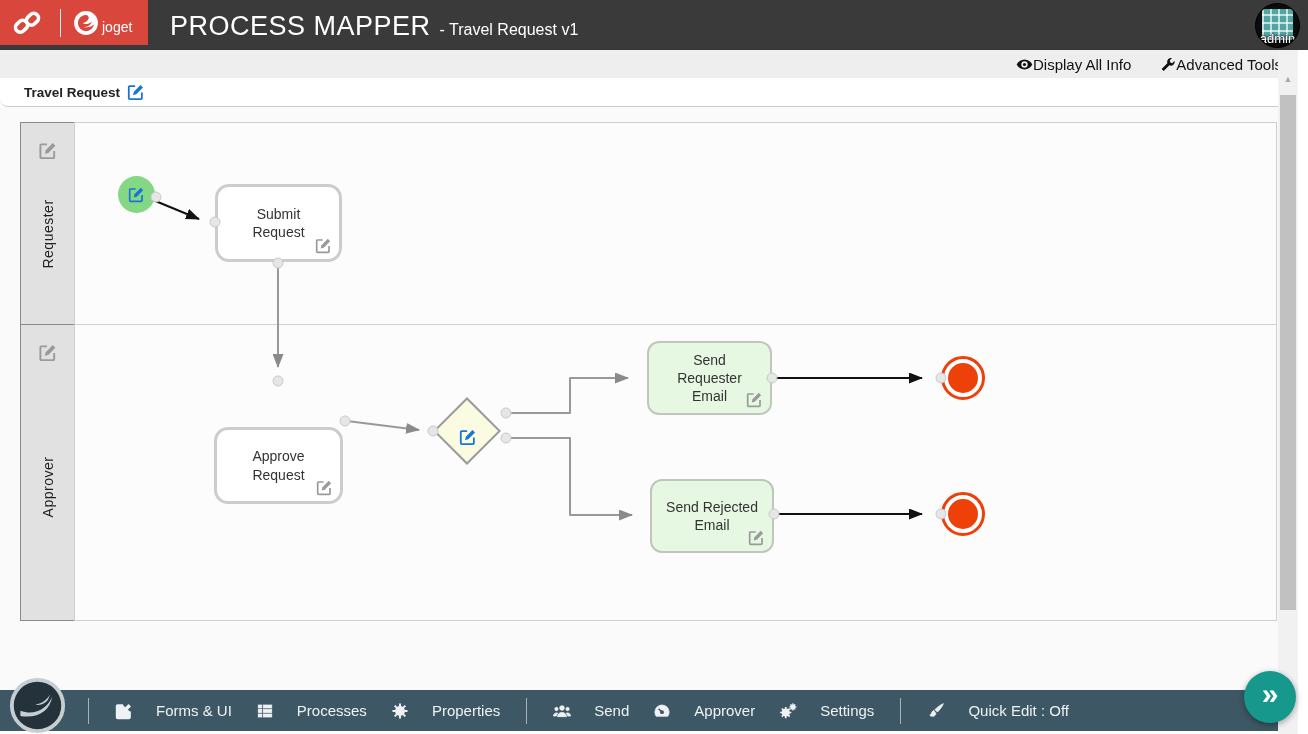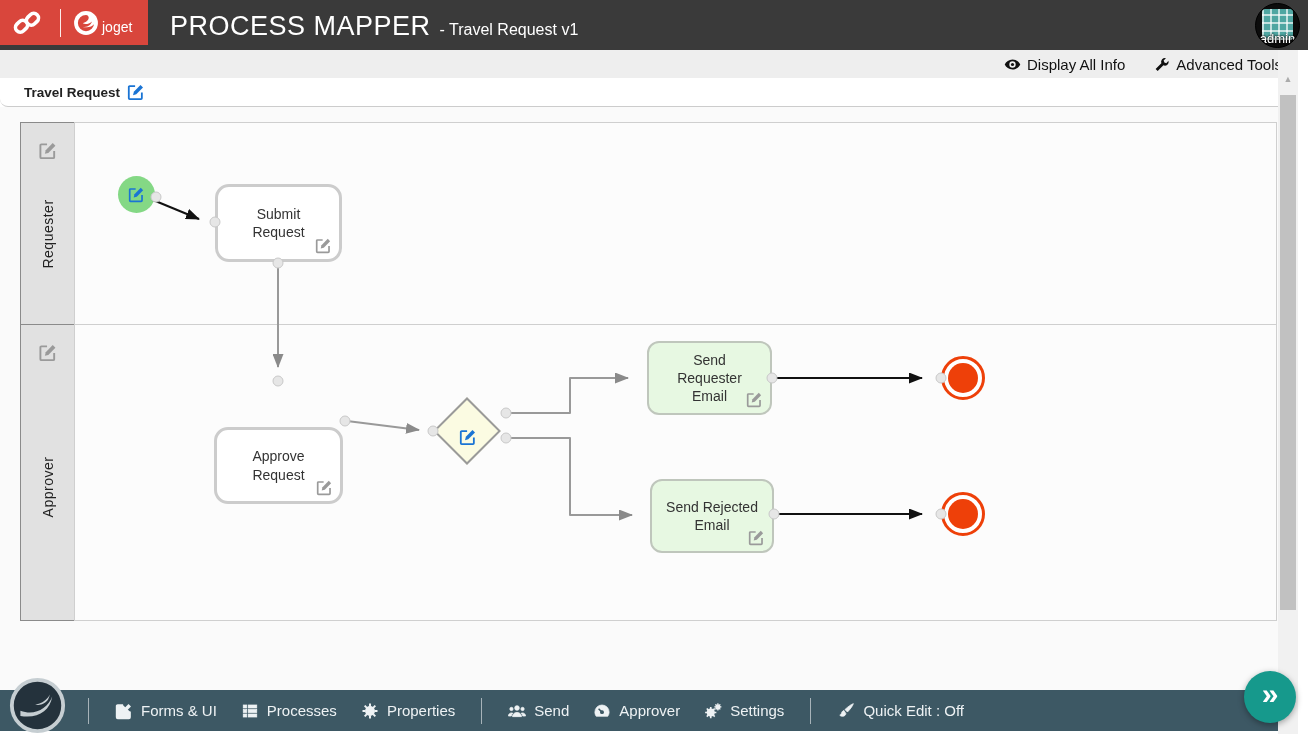--- a/index.html
+++ b/index.html
@@ -22,21 +22,21 @@
   .avatar-pattern { position:absolute; left:6px; top:5px; right:6px; bottom:7px; background:#4fa6a2; border-radius:3px;
      background-image:
        repeating-linear-gradient(0deg, rgba(255,255,255,.65) 0 2.5px, transparent 2.5px 8px),
        repeating-linear-gradient(90deg, rgba(255,255,255,.65) 0 2.5px, transparent 2.5px 8px); }
   .avatar-label { position:absolute; left:0; right:0; bottom:1px; text-align:center; color:#fff; font-size:13px;
                   text-shadow:0 0 2px #000, 0 0 2px #000; }
 
   
   .toolbar { position:absolute; left:0; top:50px; width:1308px; height:28px; background:var(--toolbar-bg);
              display:flex; justify-content:flex-end; align-items:center; gap:28px; padding-right:26px; }
-  .tool-btn { display:flex; align-items:center; gap:6px; color:#111; font-size:15px; cursor:pointer; }
+  .tool-btn { display:flex; align-items:center; color:#111; font-size:15px; cursor:pointer; }
   .tool-btn svg { width:17px; height:17px; fill:#111; }
 
   
   .process-row { position:absolute; left:0; top:78px; width:1308px; height:29px; background:#fff;
                  border-bottom:1px solid #ccc; display:flex; align-items:center; padding-left:24px; gap:7px;border-radius:8px; }
   .process-name { font-size:13.5px; font-weight:bold; color:#222; }
   .edit-ic { display:inline-block; line-height:0; }
   .edit-ic svg { display:block; }
   .blue-ic { color:var(--edit-blue); }
   .gray-ic { color:#9a9a9a; }
@@ -84,21 +84,21 @@
   .vscroll-arrow { position:absolute; left:0; top:24px; width:20px; text-align:center; font-size:9px; color:#ababab; cursor:pointer; }
   .vscroll-thumb { position:absolute; left:2px; top:45px; width:16px; height:515px; background:#c1c1c1; cursor:pointer; }
   .right-gutter { position:absolute; left:1298px; top:50px; width:10px; height:684px; background:#fff; z-index:6; }
 
   
   .footer { position:absolute; left:0; top:690px; width:1308px; height:41px; background:var(--footer-bg);
             display:flex; align-items:center; color:#eef2f4; font-size:15px; z-index:5; }
   .footer-logo { position:absolute; left:9px; top:677px; width:57px; height:57px; z-index:7; cursor:pointer; }
   .footer-spacer { width:74px; flex:0 0 auto; }
   .fdiv { width:1px; height:26px; background:rgba(255,255,255,.55); margin:0 14px; flex:0 0 auto; }
-  .fitem { display:flex; align-items:center; gap:8px; margin:0 12px; cursor:pointer; white-space:nowrap; }
+  .fitem { display:flex; align-items:center; gap:23px; margin:0 12px; cursor:pointer; white-space:nowrap; }
   .fitem .ficon { width:18px; height:18px; line-height:0; }
   .fitem .ficon svg { width:18px; height:18px; fill:#eef2f4; stroke:#eef2f4; }
   .expand-btn { position:absolute; left:1244px; top:671px; width:52px; height:52px; border-radius:50%;
                 background:var(--accent-teal); color:#fff; display:flex; align-items:center; justify-content:center;
                 font-size:30px; font-weight:bold; z-index:8; cursor:pointer; box-shadow:0 2px 6px rgba(0,0,0,.35); padding-bottom:6px; }
 </style>
 </head>
 <body>
 
 <div class="stage">

